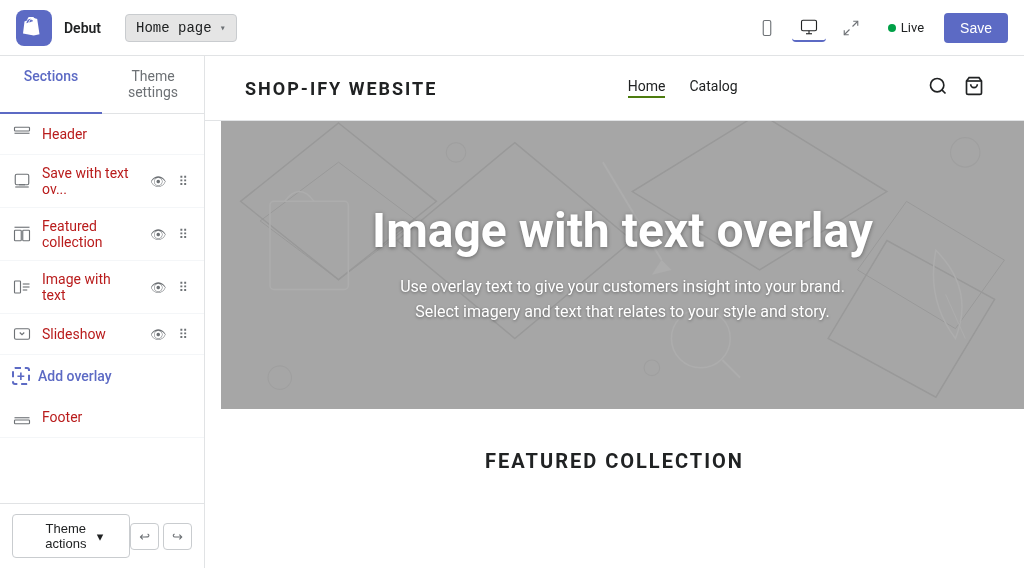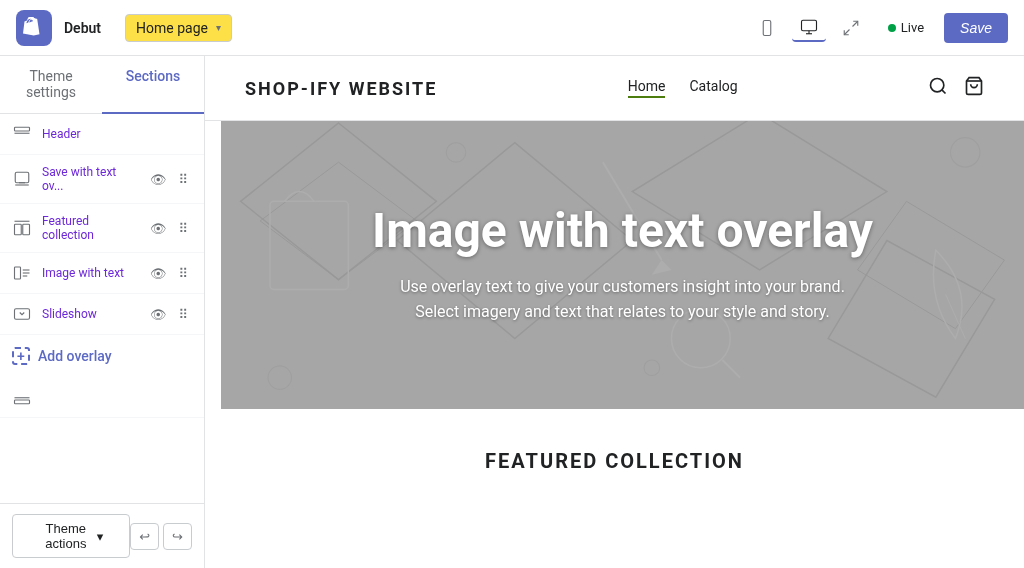--- a/index.html
+++ b/index.html
@@ -11,36 +11,36 @@
       height: 56px; padding: 4px 16px; gap: 12px; flex-shrink: 0;
     }
     .topbar-logo {
       width: 36px; height: 36px; background: #5c6ac4; border-radius: 8px;
       display: flex; align-items: center; justify-content: center; flex-shrink: 0;
     }
     .topbar-logo svg { width: 22px; height: 22px; fill: #fff; }
     .app-name { font-size: 14px; font-weight: 600; color: #202223; margin-right: 8px; }
     .page-selector {
       display: flex; align-items: center; gap: 4px; font-size: 14px; color: #202223;
-      background: #fde047; border: 1px solid #c9cccf; border-radius: 4px;
-      padding: 5px 10px; cursor: pointer; margin-left: 4px;
+      background: #e5e5e5; border: 1px solid #c9cccf; border-radius: 4px;
+      padding: 5px 10px; cursor: pointer; margin-left: 4px; font-family: Liberation Mono, monospace;
     }
     .page-selector .chevron { font-size: 10px; color: #6d7175; margin-left: 4px; }
     .topbar-spacer { flex: 1; }
     .view-icons { display: flex; align-items: center; gap: 8px; margin-right: 8px; }
     .view-icon-btn {
       background: none; border: none; cursor: pointer; padding: 4px 8px;
       border-radius: 4px; color: #6d7175; display: flex; align-items: center; justify-content: center;
     }
     .view-icon-btn.active { border-bottom: 2px solid #5c6ac4; color: #202223; }
     .live-badge { display: flex; align-items: center; gap: 5px; font-size: 13px; color: #202223; margin-right: 8px; }
     .live-dot { width: 8px; height: 8px; background: #00a047; border-radius: 50%; }
     .save-btn {
       background: #5c6ac4; color: #fff; border: none; border-radius: 4px;
-      padding: 7px 16px; font-size: 14px; font-weight: 500; cursor: pointer; font-style: italic;
+      padding: 7px 16px; font-size: 14px; font-weight: 500; cursor: pointer;
     }
 
     
     .main-layout { display: flex; flex: 1; overflow: hidden; }
 
     
     .sidebar {
       width: 205px; background: #fff; border-right: 1px solid #e1e3e5;
       display: flex; flex-direction: column; flex-shrink: 0;
     }
@@ -49,21 +49,21 @@
       flex: 1; text-align: center; padding: 12px 8px; font-size: 14px; cursor: pointer;
       color: #6d7175; border-bottom: 2px solid transparent; margin-bottom: -1px;
     }
     .sidebar-tab.active { color: #5c6ac4; border-bottom: 2px solid #5c6ac4; font-weight: 500; }
     .sidebar-sections { flex: 1; overflow-y: auto; }
     .sidebar-item {
       display: flex; align-items: center; padding: 10px 12px; cursor: pointer;
       border-bottom: 1px solid #f4f6f8; gap: 10px;
     }
     .sidebar-item-icon { width: 20px; height: 20px; color: #6d7175; flex-shrink: 0; display: flex; align-items: center; justify-content: center; }
-    .sidebar-item-label { flex: 1; font-size: 12px; color: #6d28d9; }
+    .sidebar-item-label { flex: 1; font-size: 14px; color: #b91c1c; }
     .sidebar-item-actions { display: flex; align-items: center; gap: 4px; }
     .sidebar-item-actions button {
       background: none; border: none; cursor: pointer; color: #6d7175;
       padding: 2px 4px; font-size: 13px; line-height: 1;
     }
     .add-section-item {
       display: flex; align-items: center; gap: 8px; padding: 12px;
       cursor: pointer; color: #5c6ac4; font-size: 14px; font-weight: 500;
     }
     .sidebar-footer {
@@ -159,22 +159,22 @@
     <span class="live-dot"></span>
     <span>Live</span>
   </div>
   <button class="save-btn">Save</button>
 </div>
 
 <div class="main-layout">
 
   <div class="sidebar">
     <div class="sidebar-tabs">
+      <div class="sidebar-tab active">Sections</div>
       <div class="sidebar-tab">Theme settings</div>
-      <div class="sidebar-tab active">Sections</div>
     </div>
 
     <div class="sidebar-sections">
 
       <div class="sidebar-item">
         <div class="sidebar-item-icon">
           <svg class="icon-svg" viewBox="0 0 24 24">
               <rect x="2" y="3" width="20" height="5" rx="1"></rect>
               <line x1="2" y1="11" x2="22" y2="11"></line>
             </svg>
@@ -247,20 +247,21 @@
         <span>Add overlay</span>
       </div>
 
       <div class="sidebar-item">
         <div class="sidebar-item-icon">
           <svg class="icon-svg" viewBox="0 0 24 24">
               <line x1="2" y1="13" x2="22" y2="13"></line>
               <rect x="2" y="16" width="20" height="5" rx="1"></rect>
             </svg>
         </div>
+        <span class="sidebar-item-label">Footer</span>
       </div>
 
     </div>
 
     <div class="sidebar-footer">
       <button class="theme-actions-btn">
         <span>Theme actions</span>
         <span>▾</span>
       </button>
       <div class="undo-redo">

